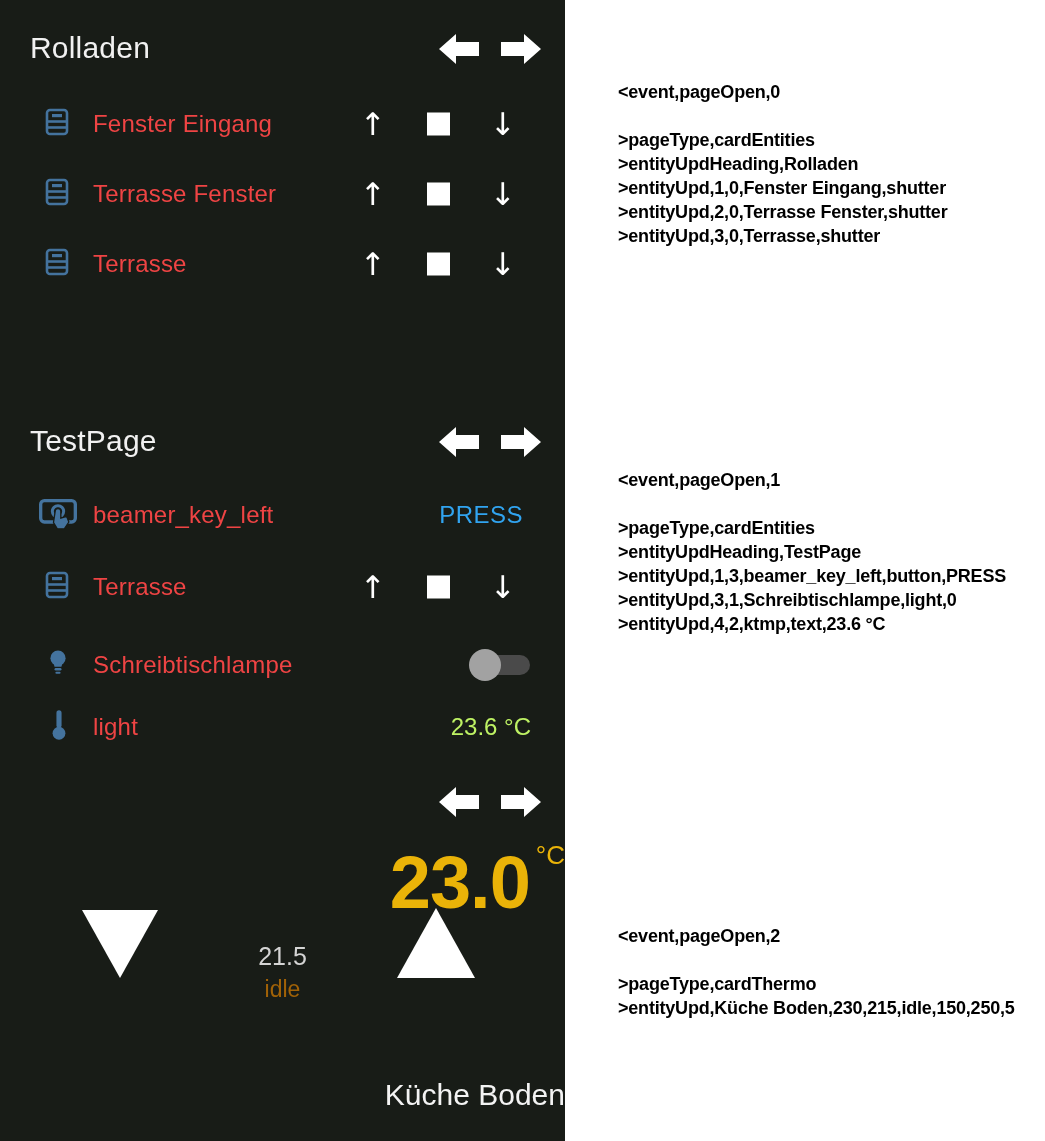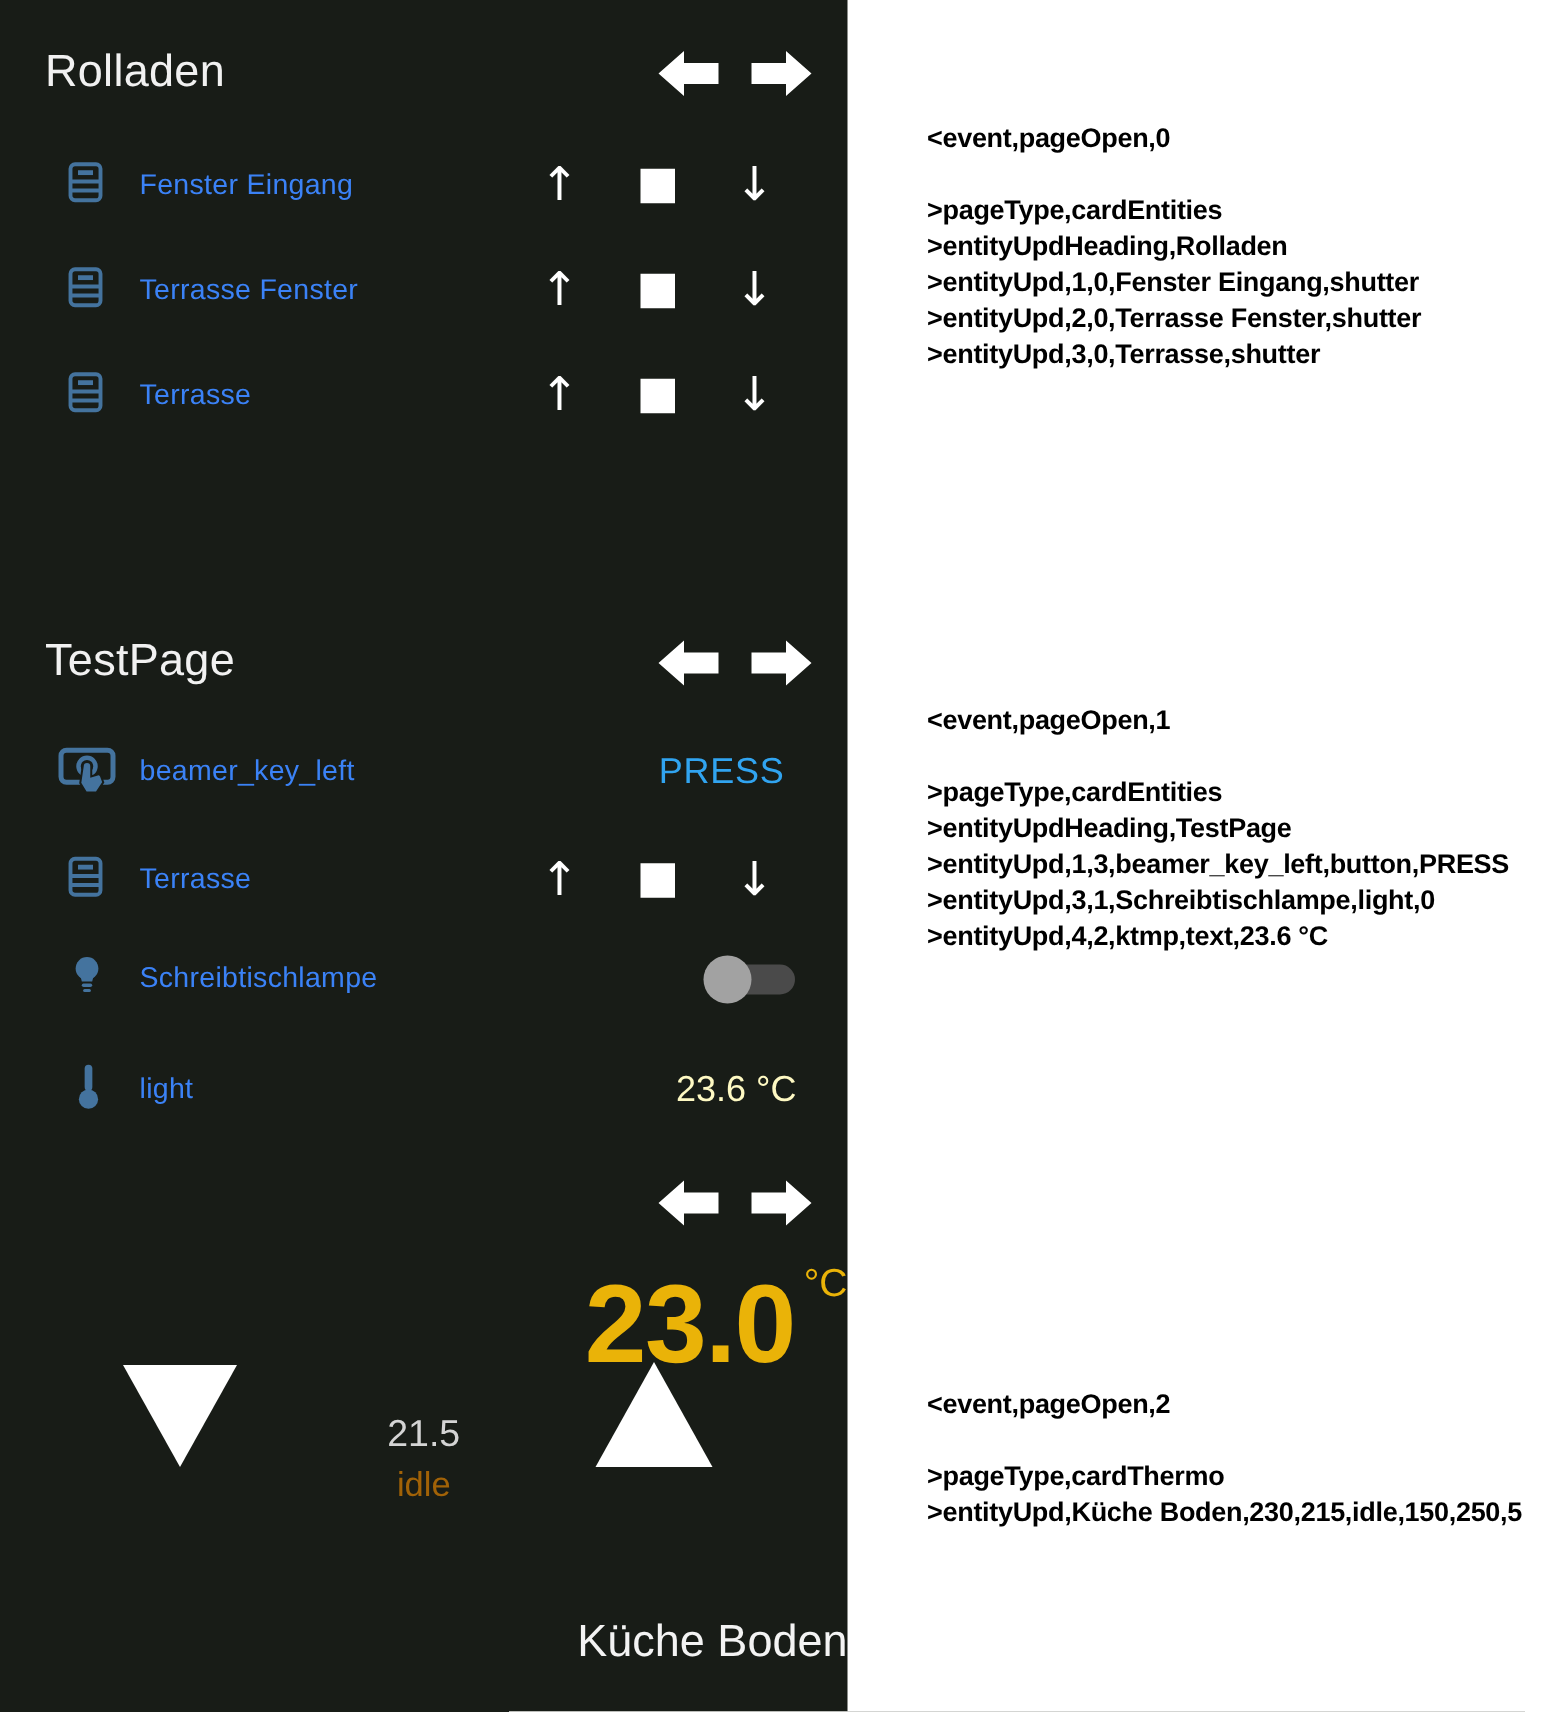--- a/index.html
+++ b/index.html
@@ -8,31 +8,31 @@
   .panel{position:absolute;left:0;top:0;width:565px;height:1141px;background:#181c17;}
   .card{position:absolute;left:0;width:565px;}
   .heading{position:absolute;left:30px;font-size:30px;color:#f1f1f1;letter-spacing:0.2px;}
   .nav-arrow{position:absolute;width:44px;height:40px;}
   .nav-arrow svg{display:block;}
   .row{position:absolute;left:0;width:565px;height:46px;}
   .row-icon{position:absolute;left:45px;top:50%;transform:translateY(-50%);}
   .row-icon.gesture{left:38px;}
   .row-icon.thermo{left:48px;}
   .row-label{position:absolute;left:93px;top:50%;transform:translateY(-50%);
-             font-size:19px;color:#3b82f6;letter-spacing:0.2px;white-space:nowrap;}
+             font-size:24px;color:#ef4444;letter-spacing:0.2px;white-space:nowrap;}
   .ctl{position:absolute;top:50%;transform:translateY(-50%);color:#ffffff;
        font-family:"DejaVu Sans",sans-serif;font-size:31px;line-height:1;width:40px;text-align:center;}
   .ctl-up{left:353px;}
   .ctl-down{left:483px;}
   .ctl-stop{position:absolute;left:427px;top:50%;transform:translateY(-50%);
             width:23px;height:23px;background:#ffffff;}
   .press{position:absolute;right:42px;top:50%;transform:translateY(-50%);
          font-size:24px;color:#31a4f0;letter-spacing:0.5px;}
   .value-text{position:absolute;right:34px;top:50%;transform:translateY(-50%);
-              font-size:24px;color:#fef9c3;white-space:nowrap;}
+              font-size:24px;color:#bef264;white-space:nowrap;}
   .toggle{position:absolute;right:35px;top:50%;transform:translateY(-50%);width:58px;height:22px;}
   .toggle-track{position:absolute;left:0;top:1px;width:58px;height:20px;border-radius:10px;background:#4a4a4a;}
   .toggle-knob{position:absolute;left:-3px;top:-5px;width:32px;height:32px;border-radius:50%;background:#a2a2a2;}
   
   .temp-group{position:absolute;left:0;top:86px;width:565px;text-align:right;white-space:nowrap;color:#eab308;}
   .temp-big{font-size:74px;font-weight:bold;line-height:1;letter-spacing:-1px;vertical-align:top;}
   .temp-unit{font-size:26px;line-height:1;vertical-align:top;position:relative;top:-4px;margin-left:6px;}
   .tri{position:absolute;width:0;height:0;}
   .tri-down{left:82px;top:150px;border-left:38px solid transparent;border-right:38px solid transparent;
             border-top:68px solid #ffffff;}
@@ -155,21 +155,21 @@
               </g>
               <rect x="7" y="6" width="10" height="3.2" fill="#44739e"></rect>
             </svg>
         </span>
         <span class="row-label">Terrasse</span>
         <span class="ctl ctl-up">↑</span>
         <span class="ctl-stop"></span>
         <span class="ctl ctl-down">↓</span>
       </div>
 
-      <div class="row" style="top:250px;">
+      <div class="row" style="top:262px;">
         <span class="row-icon">
           <svg width="26" height="30" viewBox="0 0 24 27">
               <circle cx="12" cy="9" r="7" fill="#44739e"></circle>
               <path d="M7.5 12 h9 l-1.3 5 h-6.4 z" fill="#44739e"></path>
               <rect x="8.8" y="18.2" width="6.4" height="2.2" rx="1.1" fill="#44739e"></rect>
               <rect x="9.6" y="21.6" width="4.8" height="1.9" rx="0.95" fill="#44739e"></rect>
             </svg>
         </span>
         <span class="row-label">Schreibtischlampe</span>
         <span class="toggle">

